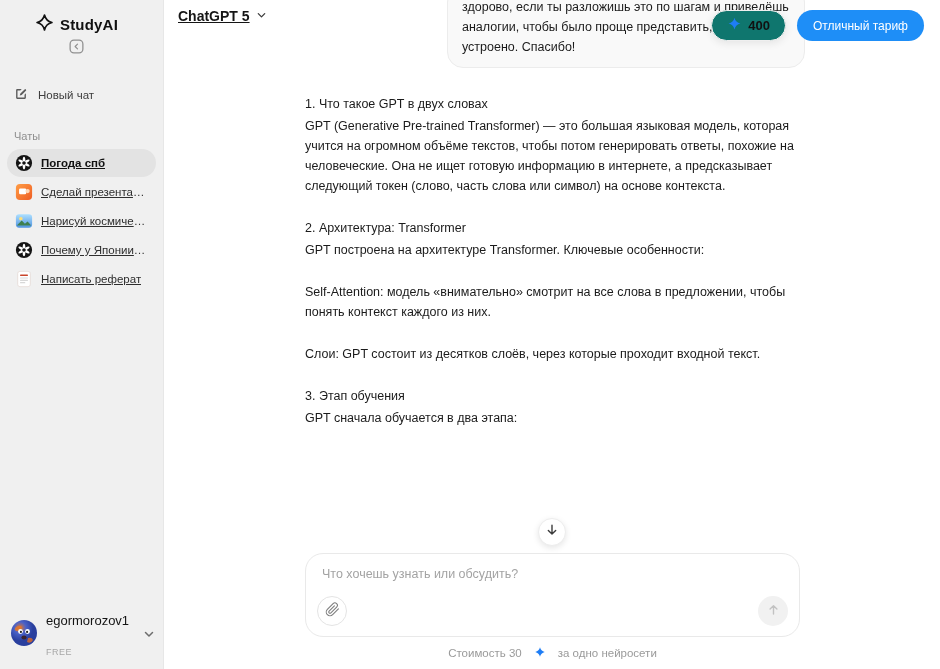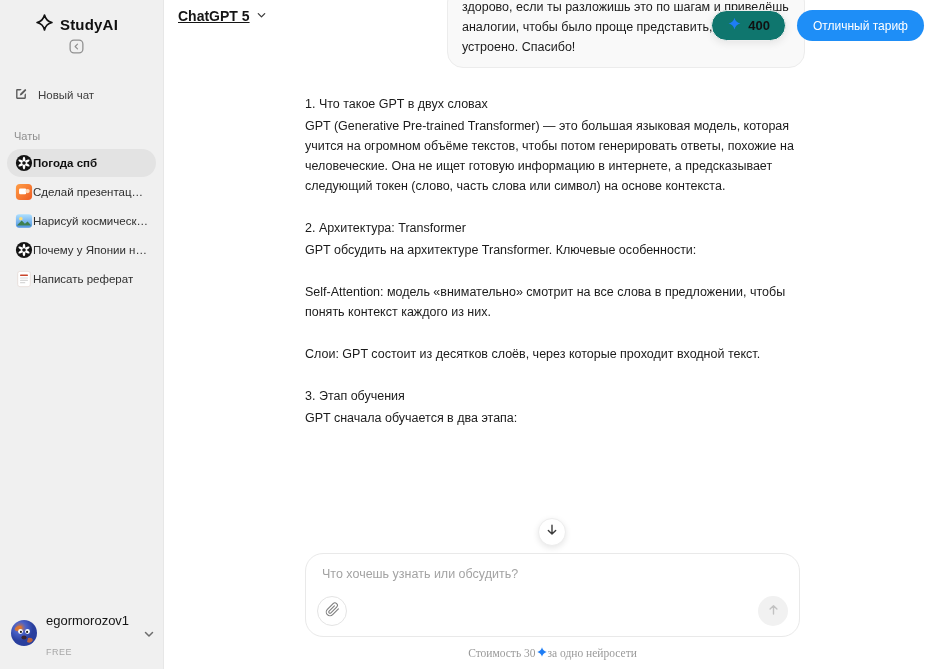--- a/index.html
+++ b/index.html
@@ -15,23 +15,23 @@
   .logo { display:flex; align-items:center; gap:6px; }
   .logo-text { font-size:15px; font-weight:700; color:#101010; letter-spacing:.2px; }
   .collapse-btn { width:20px; height:20px; display:flex; align-items:center; justify-content:center;
     cursor:pointer; }
   .sb-nav { margin-top:22px; }
   .sb-nav-item { display:flex; align-items:flex-end; gap:9px; padding:8px 14px;
     font-size:11.5px; color:#3e3e3e; cursor:pointer; }
   .sb-nav-item .ic { width:15px; height:15px; display:flex; align-items:center; }
   .chats-label { padding:21px 14px 7px; font-size:11px; color:#8f8f8f; }
   .chat-list { padding:0 7px; }
-  .chat-item { display:flex; align-items:center; padding:5px 8px; margin-bottom:1px;
+  .chat-item { display:flex; align-items:center; gap:8px; padding:5px 8px; margin-bottom:1px;
     border-radius:16px; font-size:11.5px; color:#2e2e2e; cursor:pointer; white-space:nowrap;
-    overflow:hidden; }
+    overflow:hidden;text-decoration:underline; }
   .chat-item.selected { background:#e3e3e3; font-weight:700; color:#111; }
   .chat-item .cic { width:18px; height:18px; flex:0 0 18px; display:flex; }
   .chat-item .lbl { overflow:hidden; text-overflow:ellipsis; }
   .sb-user { position:absolute; left:10px; right:8px; bottom:12px; display:flex;
     align-items:center; gap:8px; cursor:pointer; }
   .sb-user .uinfo { flex:1; }
   .uname { font-size:13px; font-weight:400; color:#151515; }
   .uplan { font-size:9px; color:#a7a7a7; letter-spacing:.5px; margin-top:19px; }
 
   
@@ -66,21 +66,21 @@
   .composer-input { position:absolute; left:16px; top:13px; right:30px; font-size:12.5px;
     color:#a3a3a3; cursor:text; }
   .attach-btn { position:absolute; left:11px; bottom:10px; width:30px; height:30px;
     border-radius:50%; border:1px solid #e4e4e4; background:#fff; display:flex;
     align-items:center; justify-content:center; cursor:pointer; }
   .send-btn { position:absolute; right:11px; bottom:10px; width:30px; height:30px;
     border-radius:50%; border:none; background:#f1f1f1; display:flex; align-items:center;
     justify-content:center; cursor:pointer; }
   .cost-note { position:absolute; left:140px; top:646px; width:495px; text-align:center;
     font-size:11.5px; color:#9a9a9a; display:flex; align-items:center; justify-content:center;
-    gap:0;font-family:Liberation Serif, serif; }
+    gap:12px; }
 </style>
 </head>
 <body>
 
 <div class="app">
 
   <aside class="sidebar">
     <div class="sb-head">
       <div class="logo">
         <span><svg width="19" height="19" viewBox="0 0 24 24">
@@ -237,21 +237,21 @@
       <button class="plan-btn">Отличный тариф</button>
     </div>
 
     <div class="chat-scroll">
       <div class="msg-col">
         <div class="user-bubble">здорово, если ты разложишь это по шагам и приведёшь аналогии, чтобы было проще представить, как всё устроено. Спасибо!</div>
         <div class="assistant">
             <div class="msg-h">1. Что такое GPT в двух словах</div>
             <div class="msg-p">GPT (Generative Pre-trained Transformer) — это большая языковая модель, которая учится на огромном объёме текстов, чтобы потом генерировать ответы, похожие на человеческие. Она не ищет готовую информацию в интернете, а предсказывает следующий токен (слово, часть слова или символ) на основе контекста.</div>
             <div class="msg-h">2. Архитектура: Transformer</div>
-            <div class="msg-p">GPT обсудить на архитектуре Transformer. Ключевые особенности:</div>
+            <div class="msg-p">GPT построена на архитектуре Transformer. Ключевые особенности:</div>
             <div class="msg-p">Self-Attention: модель «внимательно» смотрит на все слова в предложении, чтобы понять контекст каждого из них.</div>
             <div class="msg-p">Слои: GPT состоит из десятков слоёв, через которые проходит входной текст.</div>
             <div class="msg-h">3. Этап обучения</div>
             <div class="msg-p">GPT сначала обучается в два этапа:</div>
           </div>
       </div>
     </div>
 
     <div class="scroll-down-btn">
       <span><svg width="14" height="14" viewBox="0 0 16 16">

